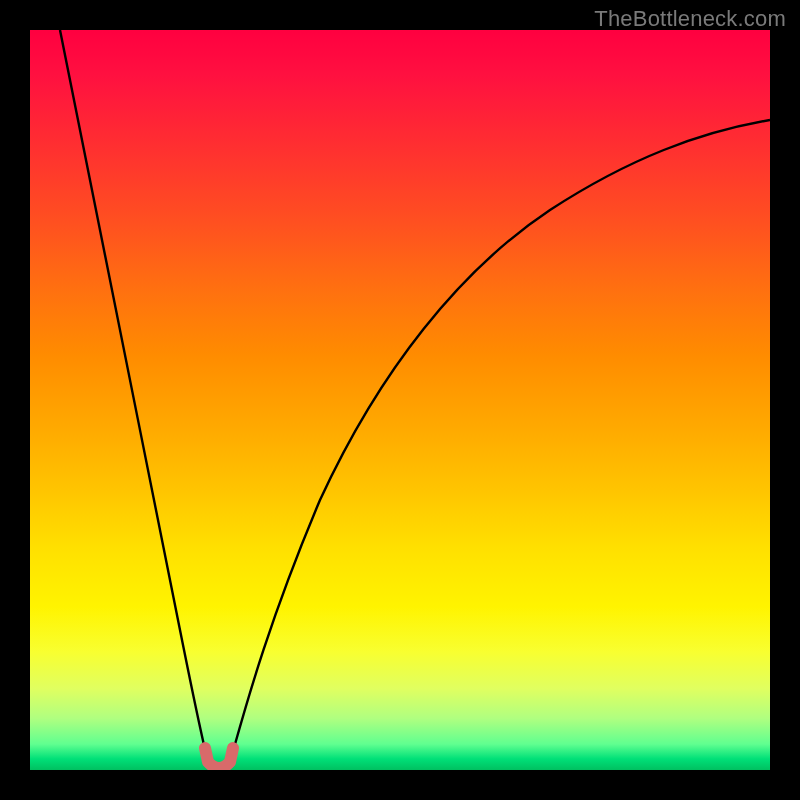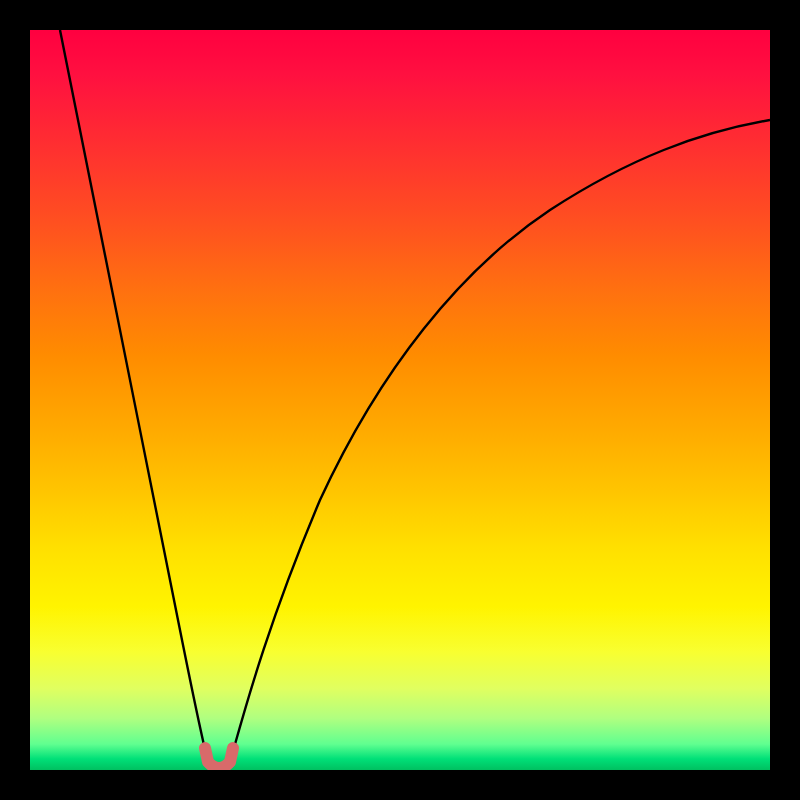--- a/index.html
+++ b/index.html
@@ -41,13 +41,14 @@
                C 212 690, 235 600, 290 470
                C 350 340, 430 240, 520 180
                C 600 128, 670 102, 740 90" fill="none" stroke="#000" stroke-width="2.4"></path>
       <path d="M 175 718
                L 178 732
                Q 189 744 200 732
                L 203 718" fill="none" stroke="#d86a6a" stroke-width="12" stroke-linecap="round" stroke-linejoin="round"></path>
     </svg>
   </div>
 
+  <div class="watermark">TheBottleneck.com</div>
 </div>
 
 </body></html>

